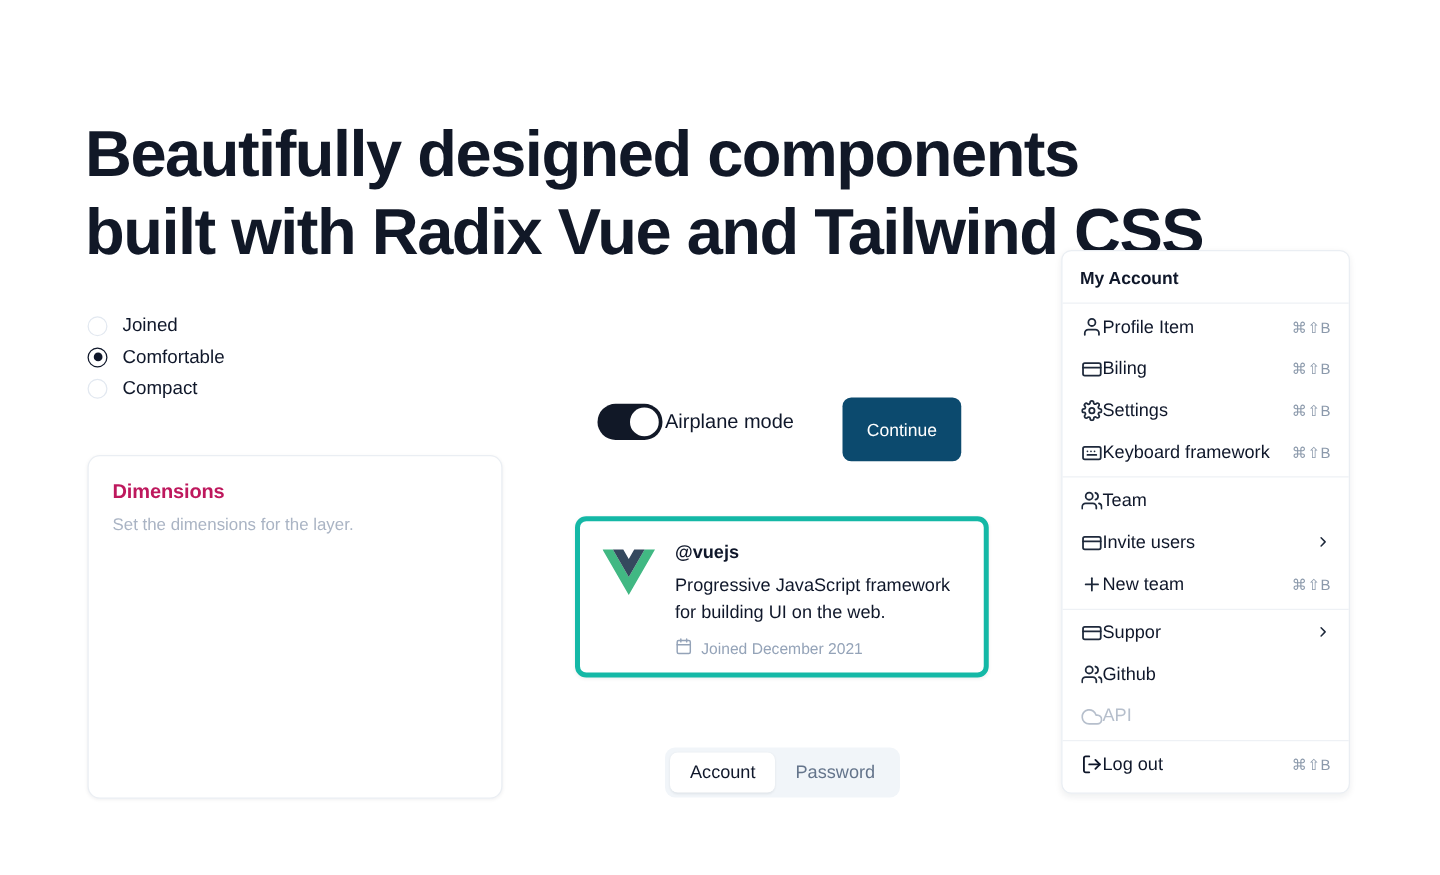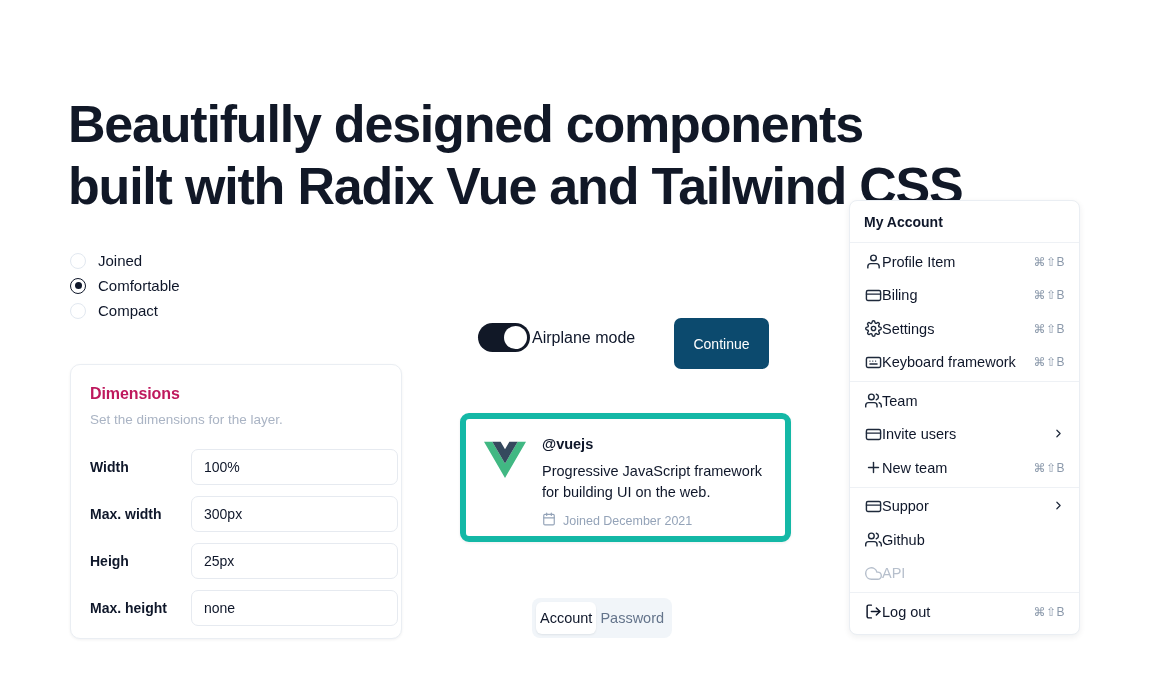--- a/index.html
+++ b/index.html
@@ -85,41 +85,41 @@
     border: none; border-radius: 7px;
     font-size: 14px; font-family: "Liberation Sans", sans-serif;
     cursor: pointer;
   }
 
   
   .hover-card {
     position: absolute; left: 460px; top: 413px;
     width: 331px; height: 129px;
     background: #ffffff;
-    border: 6px solid #14b8a6;
+    border: 4px solid #14b8a6;
     border-radius: 9px;
     box-shadow: 0 1px 3px rgba(15,23,42,0.07);
     display: flex;
     padding: 17px 18px;
   }
   .vue-logo { width: 42px; height: 42px; flex: 0 0 auto; margin-top: 3px; }
   .hc-body { margin-left: 16px; }
   .hc-handle { font-size: 14.5px; font-weight: 700; color: #0f172a; }
   .hc-desc { font-size: 14.5px; color: #0f172a; margin-top: 9px; line-height: 21px; width: 240px; }
   .hc-joined { display: flex; align-items: center; margin-top: 9px; color: #94a3b8; font-size: 12.5px; }
   .hc-joined svg { margin-right: 7px; }
 
   
   .tabs {
     position: absolute; left: 532px; top: 598px;
     height: 40px; background: #f1f5f9; border-radius: 8px;
     display: flex; align-items: center; padding: 4px;
   }
   .tab {
-    height: 32px; padding: 0 4px; border-radius: 6px;
+    height: 32px; padding: 0 16px; border-radius: 6px;
     display: flex; align-items: center;
     font-size: 14.5px; color: #64748b; cursor: pointer;
   }
   .tab.active { background: #ffffff; color: #0f172a; box-shadow: 0 1px 2px rgba(15,23,42,0.08); }
 
   
   .menu {
     position: absolute; left: 849px; top: 200px;
     width: 231px;
     background: #ffffff;
@@ -167,38 +167,20 @@
     </div>
     <div class="radio-row">
       <span class="radio-dot"></span>
       <span class="radio-label">Compact</span>
     </div>
   </div>
 
   <div class="dim-card">
     <div class="dim-title">Dimensions</div>
     <div class="dim-sub">Set the dimensions for the layer.</div>
-    <div class="dim-rows">
-      <div class="dim-row">
-        <label class="dim-label">Width</label>
-        <input class="dim-input" value="100%" style="">
-      </div>
-      <div class="dim-row">
-        <label class="dim-label">Max. width</label>
-        <input class="dim-input" value="300px" style="">
-      </div>
-      <div class="dim-row">
-        <label class="dim-label">Heigh</label>
-        <input class="dim-input" value="25px" style="">
-      </div>
-      <div class="dim-row">
-        <label class="dim-label">Max. height</label>
-        <input class="dim-input" value="none" style="">
-      </div>
-    </div>
   </div>
 
   <div class="switch-wrap">
     <div class="switch">
       <span class="knob"></span>
     </div>
     <span class="switch-label">Airplane mode</span>
   </div>
 
   <button class="continue-btn">Continue</button>

